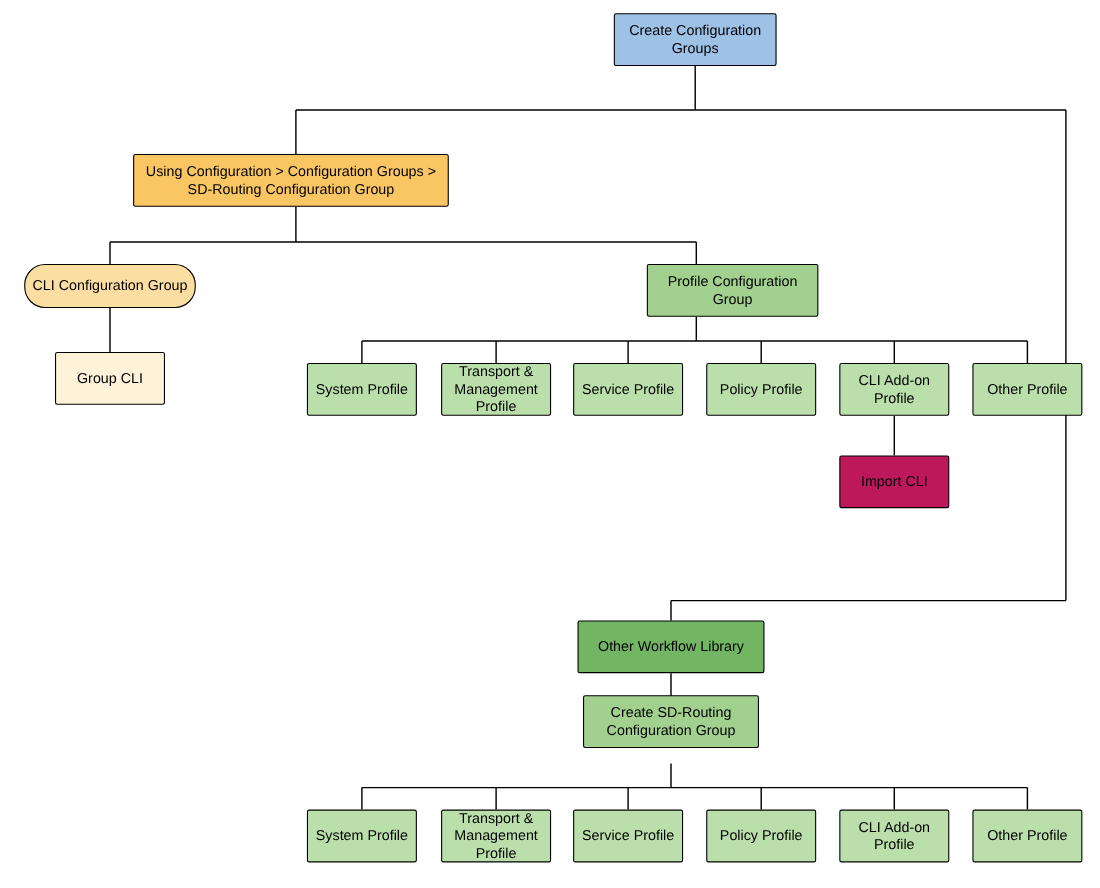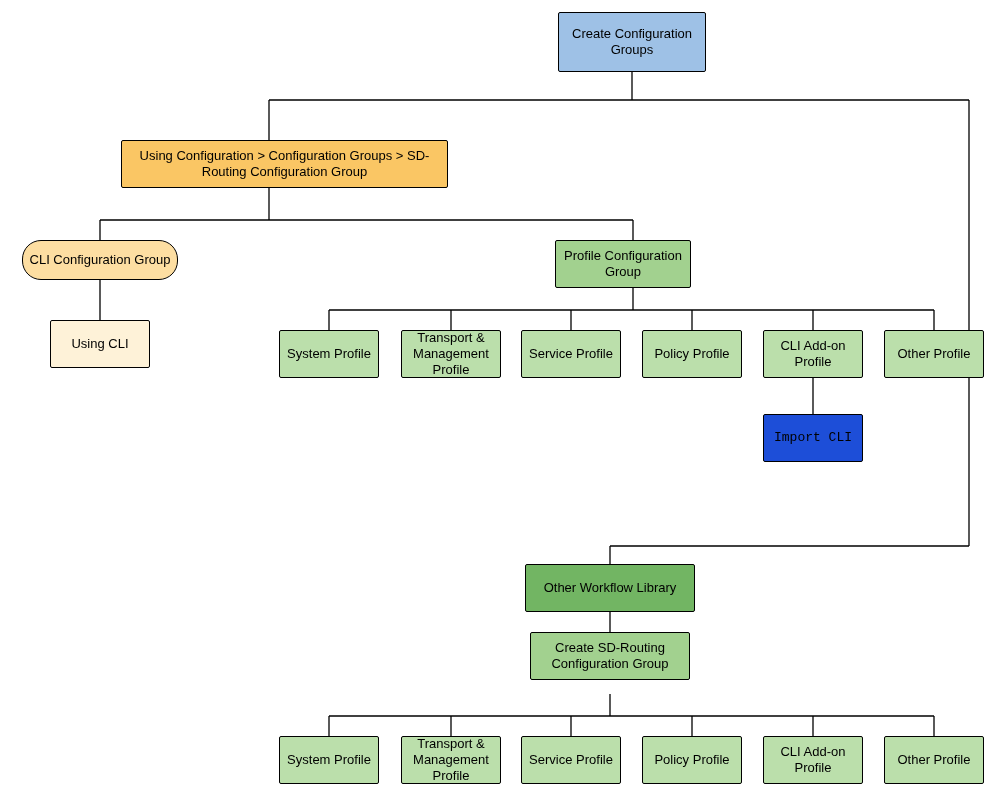--- a/index.html
+++ b/index.html
@@ -33,21 +33,21 @@
     padding: 4px 6px;
     line-height: 1.25;
     border-radius: 2px;
   }
   .blue       { background: #9ec1e6; }
   .orange-dk  { background: #fac664; }
   .orange-lt  { background: #fddea2; border-radius: 19px; }
   .orange-pale{ background: #fef2d8; }
   .green-med  { background: #a2d18f; }
   .green-lt   { background: #bbdfab; }
-  .green-pale { background: #1d4ed8; font-family: Liberation Mono, monospace; }
+  .green-pale { background: #be185d; }
   .green-dk   { background: #72b563; }
 </style>
 </head>
 <body>
 
 <svg class="connectors">
   <g stroke="#000" stroke-width="1.3" fill="none">
 
     <path d="M632 60 V100"></path>
 
@@ -83,29 +83,29 @@
     <path d="M329 716 H934"></path>
     <path d="M329 716 V736"></path>
     <path d="M451 716 V736"></path>
     <path d="M571 716 V736"></path>
     <path d="M692 716 V736"></path>
     <path d="M813 716 V736"></path>
     <path d="M934 716 V736"></path>
   </g>
 </svg>
 
-<div class="node blue" style="left:558px; top:12px; width:148px; height:60px;">Create Configuration Groups</div>
+<div class="node blue" style="left:558px; top:12px; width:148px; height:48px;">Create Configuration Groups</div>
 
-<div class="node orange-dk" style="left:121px; top:140px; width:327px; height:48px;">Using Configuration &gt; Configuration Groups &gt; SD-Routing Configuration Group</div>
+<div class="node orange-dk" style="left:121px; top:140px; width:287px; height:48px;">Using Configuration &gt; Configuration Groups &gt; SD-Routing Configuration Group</div>
 
 <div class="node orange-lt" style="left:22px; top:240px; width:156px; height:40px;">CLI  Configuration Group</div>
 
-<div class="node orange-pale" style="left:50px; top:320px; width:100px; height:48px;">Using CLI</div>
+<div class="node orange-pale" style="left:50px; top:320px; width:100px; height:48px;">Group CLI</div>
 
-<div class="node green-med" style="left:555px; top:240px; width:136px; height:48px;">Profile Configuration Group</div>
+<div class="node green-med" style="left:588px; top:240px; width:156px; height:48px;">Profile Configuration Group</div>
 
 <div class="node green-lt" style="left:279px; top:330px; width:100px; height:48px;">System Profile</div>
 <div class="node green-lt" style="left:401px; top:330px; width:100px; height:48px;">Transport &amp; Management Profile</div>
 <div class="node green-lt" style="left:521px; top:330px; width:100px; height:48px;">Service Profile</div>
 <div class="node green-lt" style="left:642px; top:330px; width:100px; height:48px;">Policy Profile</div>
 <div class="node green-lt" style="left:763px; top:330px; width:100px; height:48px;">CLI Add-on Profile</div>
 <div class="node green-lt" style="left:884px; top:330px; width:100px; height:48px;">Other Profile</div>
 
 <div class="node green-pale" style="left:763px; top:414px; width:100px; height:48px;">Import CLI</div>
 

